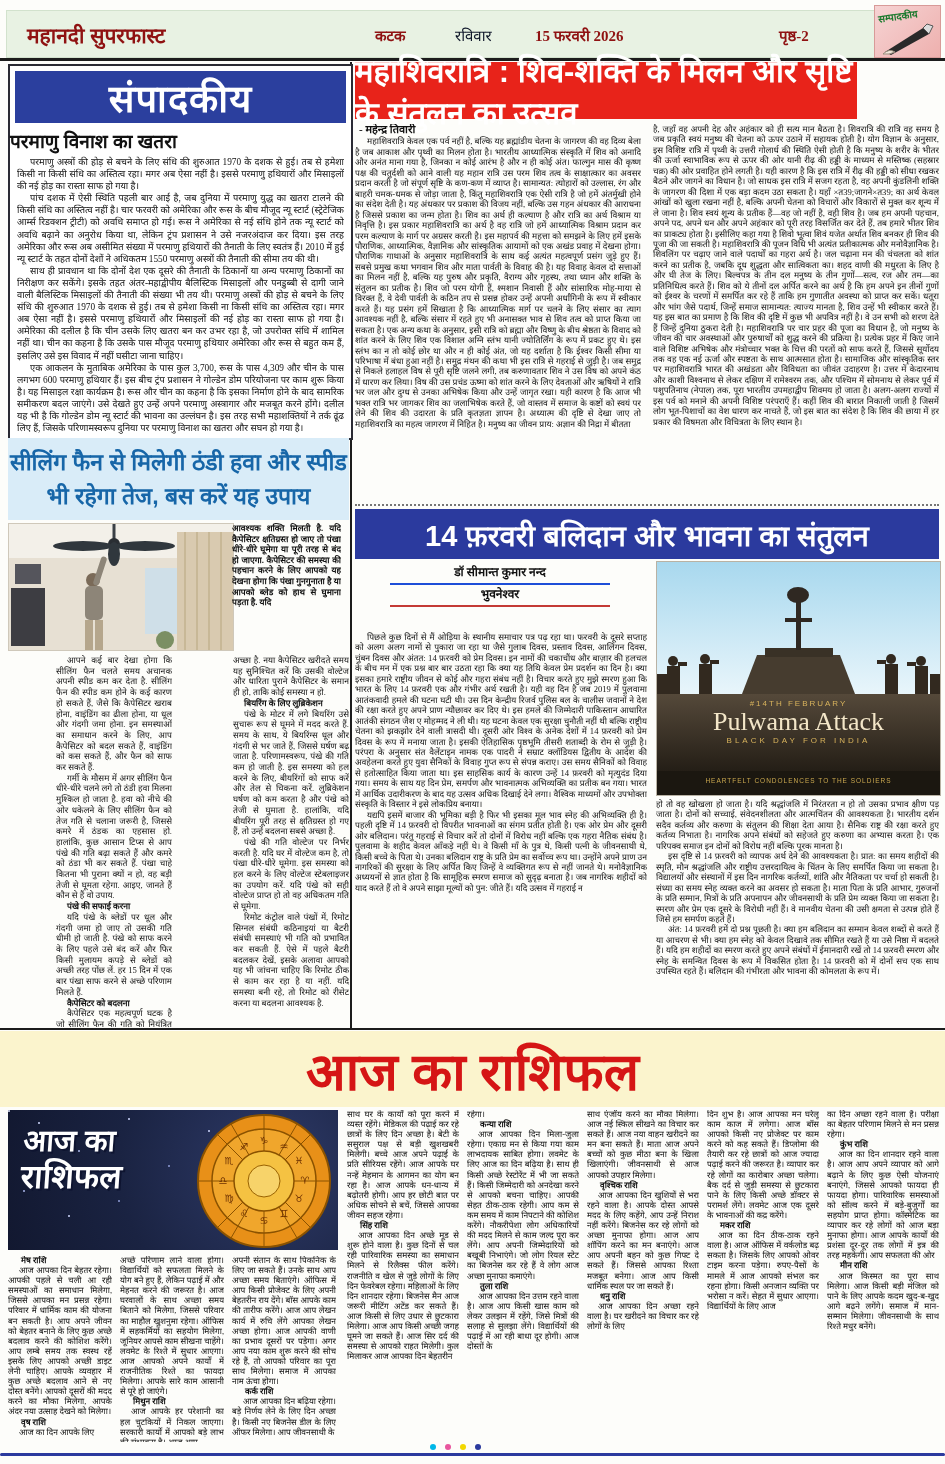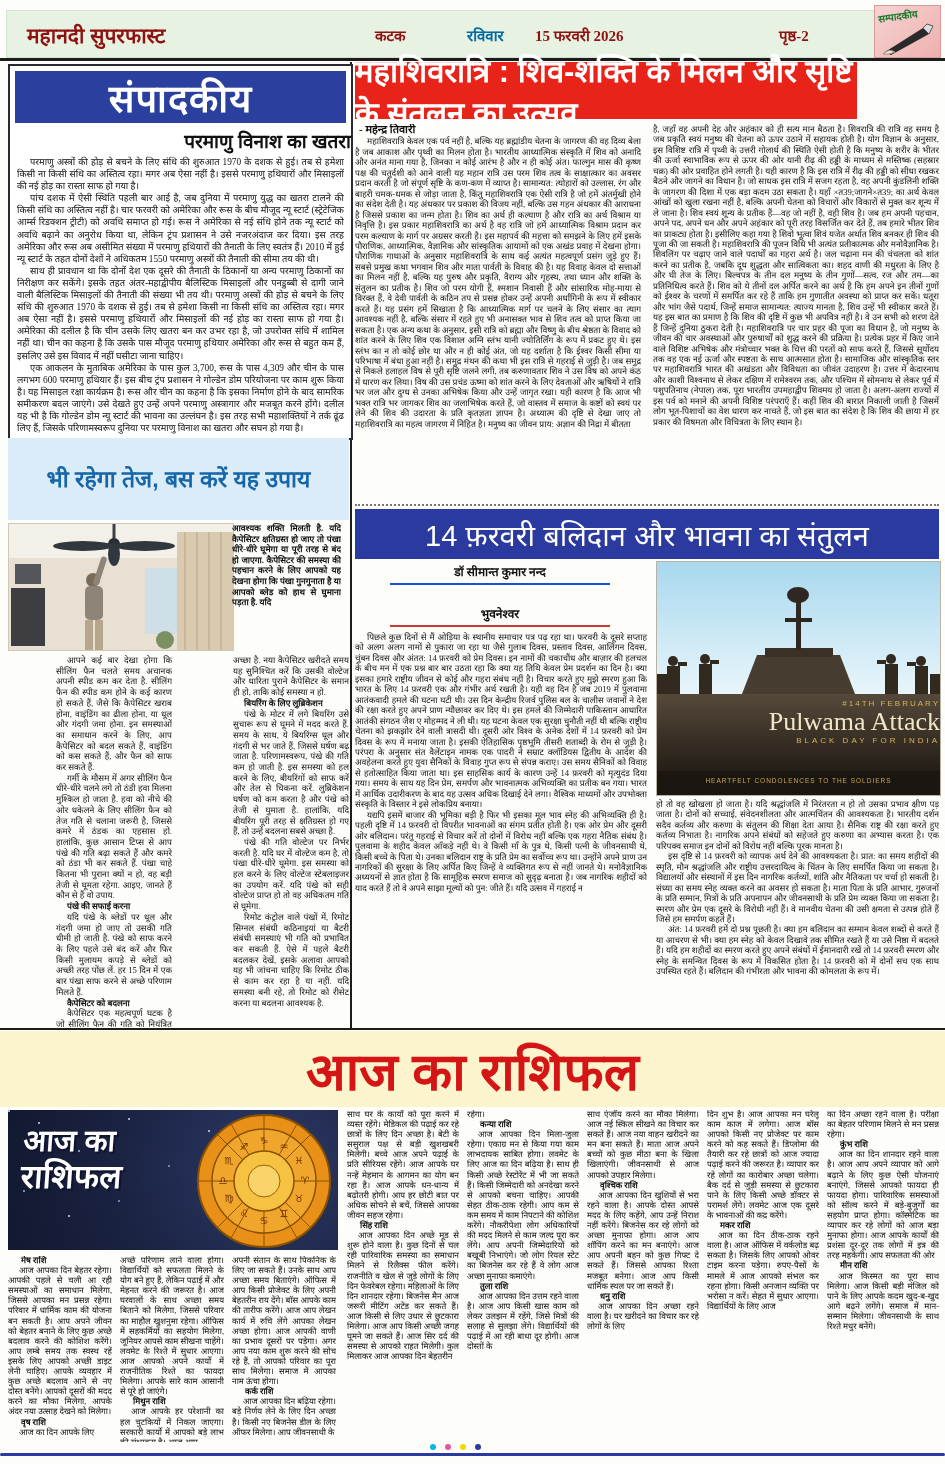--- a/index.html
+++ b/index.html
@@ -8,33 +8,33 @@
     background:#fdfdfa;font-family:"Liberation Serif","DejaVu Serif",serif;color:#111;
   }
   .abs{position:absolute;}
   .just{text-align:justify;}
   .hideov{overflow:hidden;}
 
   
   .masthead{left:6px;top:10px;width:933px;height:46px;background:#e8f2e3;border:1px solid #d2e2cd;}
   .mast-name{left:20px;top:10px;font-family:"Liberation Sans",sans-serif;font-weight:bold;font-size:21px;color:#8f1212;}
   .mast-city{left:368px;top:14px;font-weight:bold;font-size:15px;color:#8f1212;}
-  .mast-day{left:460px;top:14px;font-weight:bold;font-size:15px;color:#0369a1;}
+  .mast-day{left:448px;top:14px;font-weight:normal;font-size:15px;color:#0f172a;}
   .mast-date{left:528px;top:14px;font-weight:bold;font-size:15px;color:#8f1212;}
   .mast-page{left:772px;top:14px;font-weight:bold;font-size:15px;color:#8f1212;}
   .mast-rule{left:0;top:58px;width:945px;height:3px;background:#1c1c1c;}
   .logo{left:874px;top:5px;width:65px;height:51px;background:linear-gradient(135deg,#f6d3d3,#eeb0ae);border:1px solid #d89a98;}
   .logo-text{position:absolute;left:3px;top:3px;font-size:10px;font-weight:bold;color:#1c7a2e;transform:rotate(-8deg);font-family:"Liberation Sans",sans-serif;}
   .vdiv{left:350px;top:62px;width:2px;height:966px;background:#1c1c1c;}
 
   
   .edbox{left:8px;top:64px;width:341px;height:372px;border:2px solid #2a2a33;background:#fff;}
   .edband{position:absolute;left:5px;top:5px;right:5px;height:52px;background:#2b3f9e;display:flex;align-items:center;justify-content:center;}
   .edband span{color:#fff;font-weight:bold;font-size:38px;font-family:"Liberation Sans",sans-serif;letter-spacing:1px;}
-  .edhead{position:absolute;left:0;top:62px;width:100%;text-align:right;font-weight:bold;font-size:19px;font-family:"Liberation Sans",sans-serif;color:#111;}
+  .edhead{position:absolute;left:0;top:62px;width:100%;text-align:left;font-weight:bold;font-size:19px;font-family:"Liberation Sans",sans-serif;color:#111;}
   .edbody{position:absolute;left:7px;top:90px;right:7px;bottom:4px;overflow:hidden;font-size:9.3px;line-height:12.1px;}
   .edbody p{margin:0;text-indent:13px;text-align:justify;}
 
   
   .fanhead{left:8px;top:438px;width:341px;height:82px;background:#d9ecf8;display:flex;flex-direction:column;align-items:center;justify-content:center;}
   .fanhead div{color:#1766a8;font-weight:bold;font-size:23px;line-height:34px;font-family:"Liberation Sans",sans-serif;text-align:center;}
   .fanphoto{left:8px;top:523px;width:224px;height:126px;background:linear-gradient(#f3f0e9 0 34px,#e7e0d3 34px);overflow:hidden;border:1px solid #cfc8ba;}
   .fanside{left:232px;top:523px;width:109px;height:128px;font-size:8.6px;line-height:10.6px;overflow:hidden;font-weight:bold;}
   .fancols{left:8px;top:655px;width:341px;height:373px;display:flex;gap:13px;}
   .fancol{width:164px;height:100%;overflow:hidden;font-size:8.6px;line-height:10.7px;margin-left:48px;}
@@ -44,29 +44,29 @@
   
   .shivban{left:355px;top:62px;width:502px;height:57px;background:#e8231a;display:flex;align-items:center;justify-content:center;}
   .shivban span{color:#fff;font-weight:bold;font-size:31px;font-family:"Liberation Sans",sans-serif;}
   .shivcols{left:355px;top:124px;width:584px;height:379px;display:flex;gap:12px;}
   .shivcol{flex:1;overflow:hidden;font-size:8.6px;line-height:10.45px;}
   .shivby{font-weight:bold;font-size:11px;margin:0 0 2px 4px;}
   .shivdots{left:355px;top:504px;width:584px;height:0;border-top:2px dotted #777;}
 
   
   .febban{left:355px;top:509px;width:584px;height:50px;background:#2b3a9e;display:flex;align-items:center;justify-content:center;}
-  .febban span{color:#fff;font-weight:normal;font-size:29px;font-family:"Liberation Sans",sans-serif;}
+  .febban span{color:#fff;font-weight:bold;font-size:29px;font-family:"Liberation Sans",sans-serif;}
   .febauth{left:390px;top:563px;width:220px;text-align:center;}
   .febauth .a{font-weight:bold;font-size:12px;border-bottom:2px solid #1d4ed8;padding-bottom:3px;}
-  .febauth .b{font-weight:bold;font-size:12px;border-bottom:2px solid #c43b35;padding-bottom:3px;margin-top:20px;}
+  .febauth .b{font-weight:bold;font-size:12px;border-bottom:2px solid #c43b35;padding-bottom:3px;margin-top:0;}
   .febL{left:355px;top:632px;width:292px;height:396px;overflow:hidden;font-size:8.6px;line-height:10.45px;}
   .febL p,.febR p{margin:0;text-indent:12px;text-align:justify;}
   .febR{left:656px;top:799px;width:283px;height:229px;overflow:hidden;font-size:8.6px;line-height:10.45px;}
   .pulimg{left:656px;top:561px;width:283px;height:233px;border:1px solid #b9b2a4;overflow:hidden;background:linear-gradient(#a8d8ee,#eaf6fb 58%);}
-  .pul-band{position:absolute;left:0;top:132px;width:100%;height:77px;background:linear-gradient(#55493a,#241e16);text-align:right;color:#d8b35c;}
+  .pul-band{position:absolute;left:0;top:132px;width:100%;height:77px;background:linear-gradient(#55493a,#241e16);text-align:center;color:#d8b35c;}
   .pul-tag{font-size:8px;letter-spacing:2px;margin-top:5px;font-family:"Liberation Sans",sans-serif;}
   .pul-title{font-size:26px;color:#f3e6c8;font-family:"Liberation Serif",serif;line-height:28px;}
   .pul-sub{font-size:8px;letter-spacing:3px;font-family:"Liberation Sans",sans-serif;}
   .pul-foot{position:absolute;left:0;top:209px;width:100%;height:24px;background:#1b1710;text-align:center;color:#caa84f;font-size:6.5px;letter-spacing:1px;padding-top:6px;box-sizing:border-box;font-family:"Liberation Sans",sans-serif;}
 
   
   .secrule{left:0;top:1028px;width:945px;height:2px;background:#1c1c1c;}
   .rashban{left:0;top:1031px;width:945px;height:76px;background:#fbf4cd;display:flex;align-items:center;justify-content:center;}
   .rashban span{color:#d51515;font-weight:bold;font-size:52px;font-family:"Liberation Sans",sans-serif;}
   .rashbody{left:8px;top:1110px;width:931px;height:332px;display:flex;gap:9px;}
@@ -117,20 +117,21 @@
   <div class="edhead">परमाणु विनाश का खतरा</div>
   <div class="edbody">
     <p>परमाणु अस्त्रों की होड़ से बचने के लिए संधि की शुरुआत 1970 के दशक से हुई। तब से हमेशा किसी ना किसी संधि का अस्तित्व रहा। मगर अब ऐसा नहीं है। इससे परमाणु हथियारों और मिसाइलों की नई होड़ का रास्ता साफ हो गया है।</p>
     <p>पांच दशक में ऐसी स्थिति पहली बार आई है, जब दुनिया में परमाणु युद्ध का खतरा टालने की किसी संधि का अस्तित्व नहीं है। चार फरवरी को अमेरिका और रूस के बीच मौजूद न्यू स्टार्ट (स्ट्रेटेजिक आर्म्स रिडक्शन ट्रीटी) को अवधि समाप्त हो गई। रूस ने अमेरिका से नई संधि होने तक न्यू स्टार्ट को अवधि बढ़ाने का अनुरोध किया था, लेकिन ट्रंप प्रशासन ने उसे नजरअंदाज कर दिया। इस तरह अमेरिका और रूस अब असीमित संख्या में परमाणु हथियारों की तैनाती के लिए स्वतंत्र हैं। 2010 में हुई न्यू स्टार्ट के तहत दोनों देशों ने अधिकतम 1550 परमाणु अस्त्रों की तैनाती की सीमा तय की थी।</p>
     <p>साथ ही प्रावधान था कि दोनों देश एक दूसरे की तैनाती के ठिकानों या अन्य परमाणु ठिकानों का निरीक्षण कर सकेंगे। इसके तहत अंतर-महाद्वीपीय बैलिस्टिक मिसाइलों और पनडुब्बी से दागी जाने वाली बैलिस्टिक मिसाइलों की तैनाती की संख्या भी तय थी। परमाणु अस्त्रों की होड़ से बचने के लिए संधि की शुरुआत 1970 के दशक से हुई। तब से हमेशा किसी ना किसी संधि का अस्तित्व रहा। मगर अब ऐसा नहीं है। इससे परमाणु हथियारों और मिसाइलों की नई होड़ का रास्ता साफ हो गया है। अमेरिका की दलील है कि चीन उसके लिए खतरा बन कर उभर रहा है, जो उपरोक्त संधि में शामिल नहीं था। चीन का कहना है कि उसके पास मौजूद परमाणु हथियार अमेरिका और रूस से बहुत कम हैं, इसलिए उसे इस विवाद में नहीं घसीटा जाना चाहिए।</p>
     <p>एक आकलन के मुताबिक अमेरिका के पास कुल 3,700, रूस के पास 4,309 और चीन के पास लगभग 600 परमाणु हथियार हैं। इस बीच ट्रंप प्रशासन ने गोल्डेन डोम परियोजना पर काम शुरू किया है। यह मिसाइल रक्षा कार्यक्रम है। रूस और चीन का कहना है कि इसका निर्माण होने के बाद सामरिक समीकरण बदल जाएंगे। उसे देखते हुए उन्हें अपने परमाणु अस्त्रागार और मजबूत करने होंगे। दलील यह भी है कि गोल्डेन डोम न्यू स्टार्ट की भावना का उल्लंघन है। इस तरह सभी महाशक्तियों ने तर्क ढूंढ लिए हैं, जिसके परिणामस्वरूप दुनिया पर परमाणु विनाश का खतरा और सघन हो गया है।</p>
   </div>
 </div>
 
 <div class="abs fanhead">
+  <div>सीलिंग फैन से मिलेगी ठंडी हवा और स्पीड</div>
   <div>भी रहेगा तेज, बस करें यह उपाय</div>
 </div>
 <div class="abs fanphoto">
   <svg width="224" height="126" viewBox="0 0 224 126">
     <rect x="0" y="0" width="224" height="34" fill="#f3f0e9"></rect>
     <rect x="0" y="34" width="224" height="92" fill="#e7e0d3"></rect>
     <rect x="168" y="8" width="56" height="118" fill="#d9cab0"></rect>
     <line x1="176" y1="8" x2="176" y2="126" stroke="#c8b897" stroke-width="2"></line>
     <line x1="188" y1="8" x2="188" y2="126" stroke="#c8b897" stroke-width="2"></line>
     <line x1="200" y1="8" x2="200" y2="126" stroke="#c8b897" stroke-width="2"></line>

